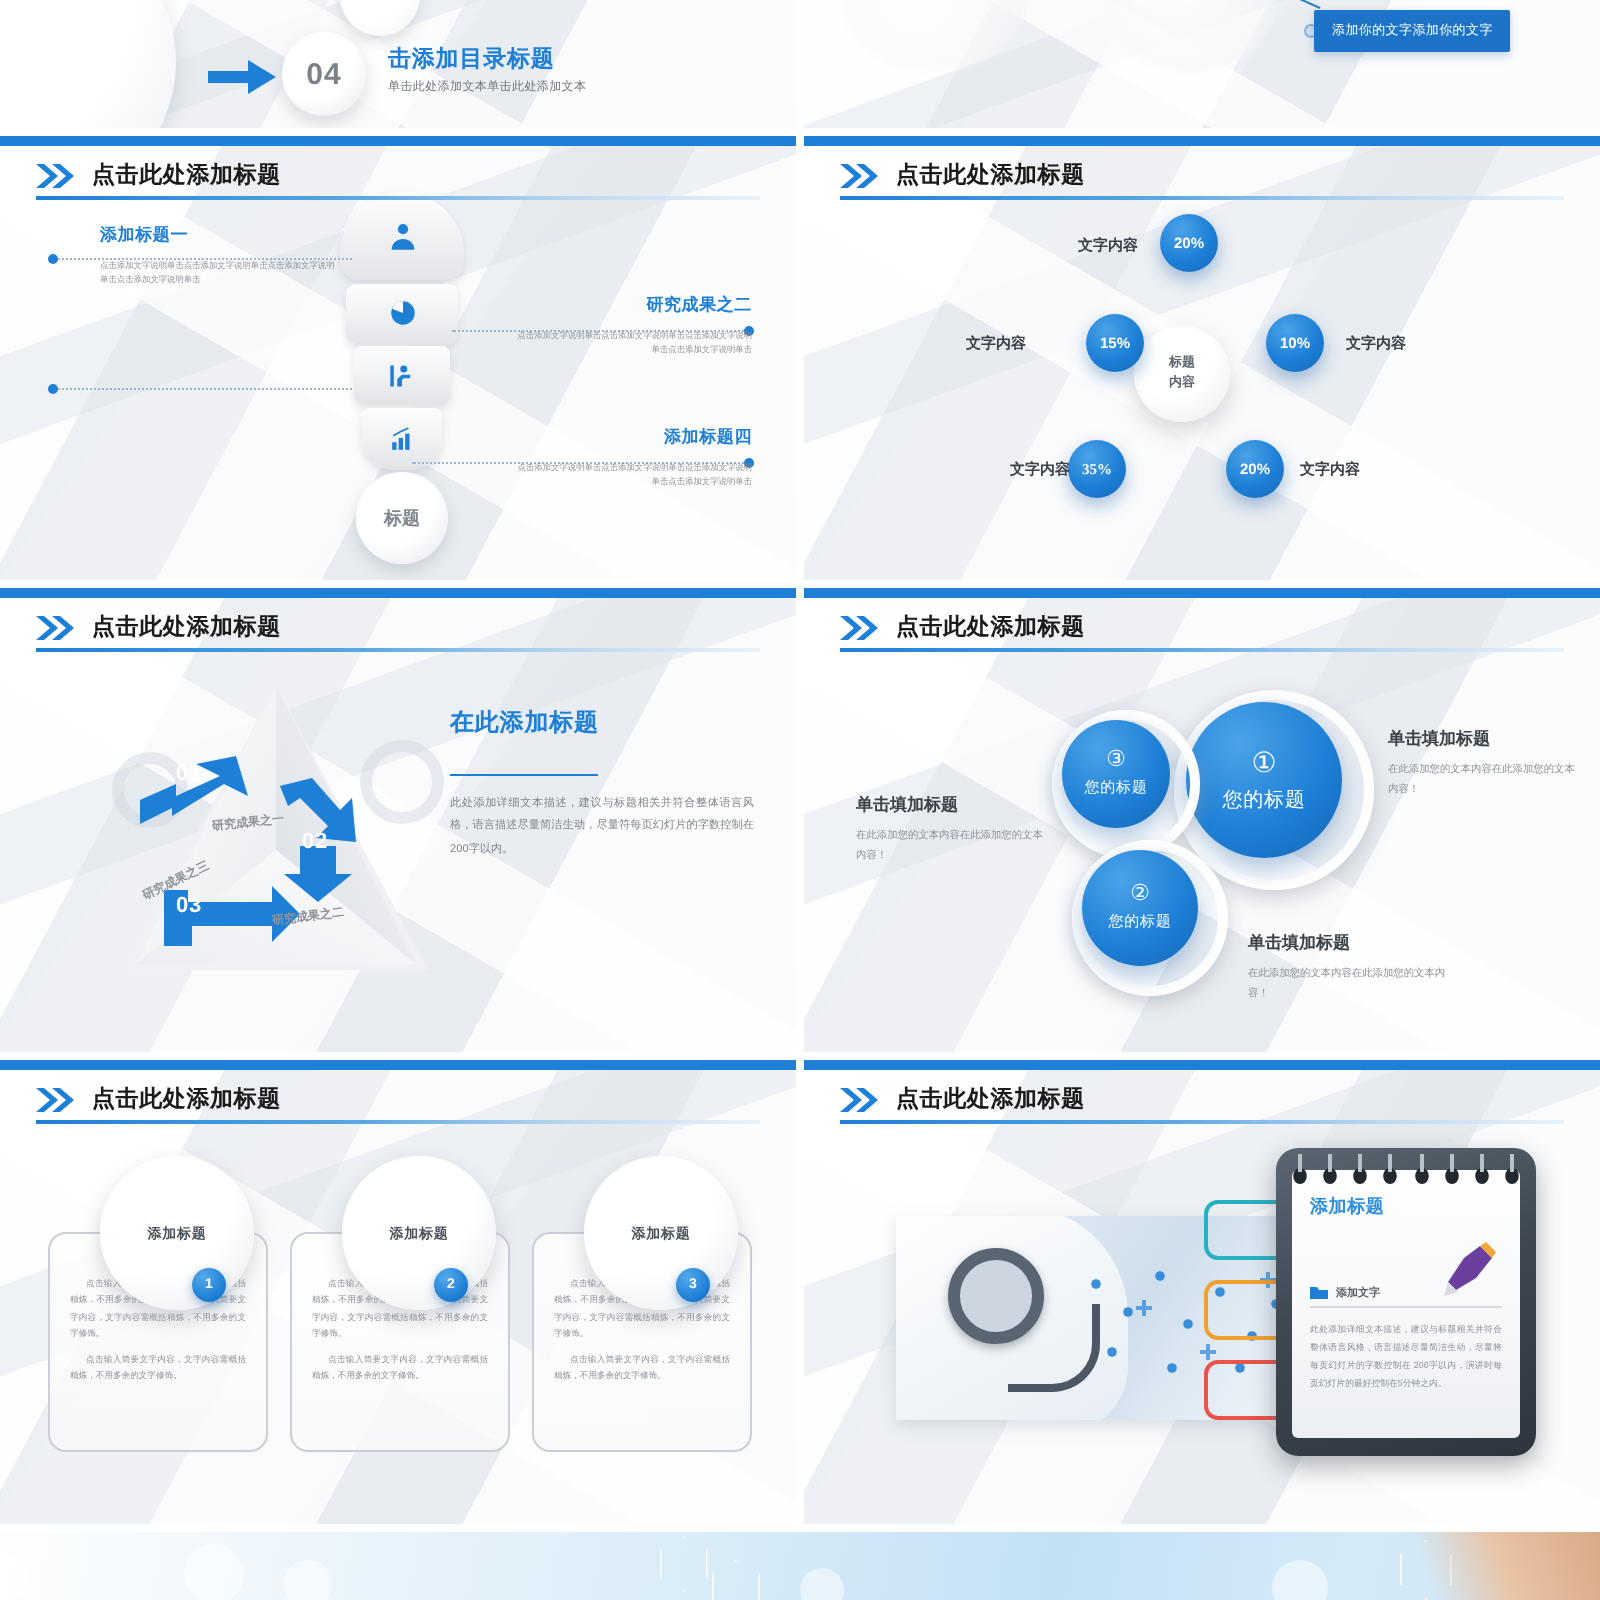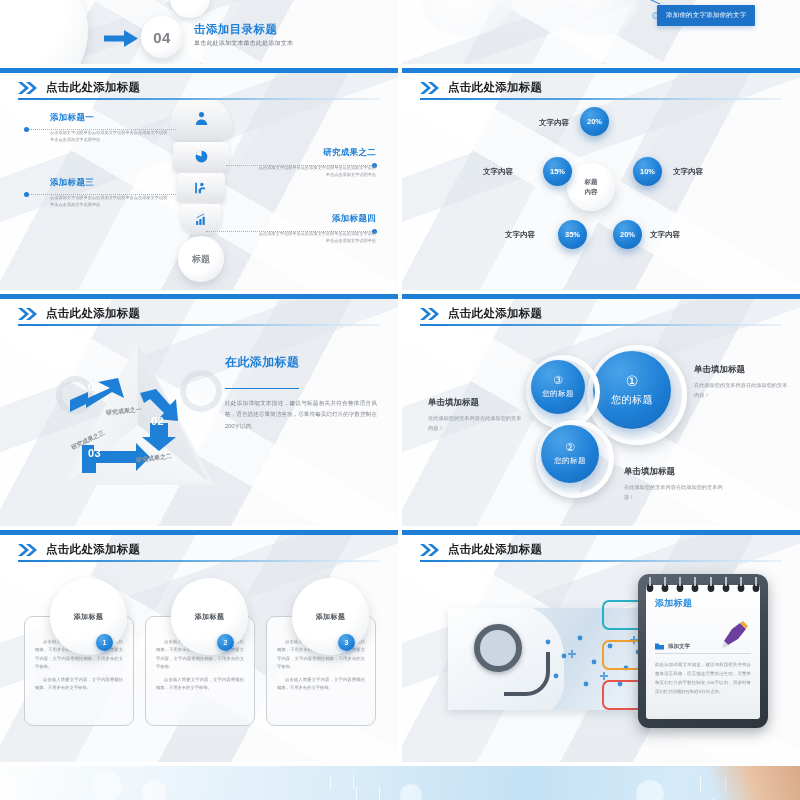--- a/index.html
+++ b/index.html
@@ -248,24 +248,20 @@
 
     <div class="dline" style="left:26px;top:61px;width:150px;"></div>
     <div class="dnode" style="left:24px;top:59px;"></div>
     <div class="fn-label" style="left:50px;top:44px;width:118px;">
       <div class="t">添加标题一</div>
       <div class="d">点击添加文字说明单击点击添加文字说明单击点击添加文字说明单击点击添加文字说明单击</div>
     </div>
 
     <div class="dline" style="left:26px;top:126px;width:150px;"></div>
     <div class="dnode" style="left:24px;top:124px;"></div>
-    <div class="fn-label" style="left:50px;top:109px;width:118px;">
-      <div class="t">添加标题三</div>
-      <div class="d">点击添加文字说明单击点击添加文字说明单击点击添加文字说明单击点击添加文字说明单击</div>
-    </div>
 
     <div class="dline" style="left:226px;top:97px;width:148px;"></div>
     <div class="dnode" style="left:372px;top:95px;"></div>
     <div class="fn-label" style="left:258px;top:79px;width:118px;text-align:right;">
       <div class="t">研究成果之二</div>
       <div class="d">点击添加文字说明单击点击添加文字说明单击点击添加文字说明单击点击添加文字说明单击</div>
     </div>
 
     <div class="dline" style="left:206px;top:163px;width:168px;"></div>
     <div class="dnode" style="left:372px;top:161px;"></div>
@@ -300,21 +296,21 @@
     <div class="pcircle" style="left:141px;top:89px;width:29px;height:29px;font-size:7.5px;">
         <span>15%</span>
       </div>
     <div class="plab" style="left:81px;top:99px;">文字内容</div>
 
     <div class="pcircle" style="left:231px;top:89px;width:29px;height:29px;font-size:7.5px;">
         <span>10%</span>
       </div>
     <div class="plab" style="left:271px;top:99px;">文字内容</div>
 
-    <div class="pcircle" style="left:156px;top:152px;width:29px;height:29px;font-size:7.5px;">
+    <div class="pcircle" style="left:132px;top:152px;width:29px;height:29px;font-size:7.5px;font-family:Liberation Serif, serif;">
         <span>35%</span>
       </div>
     <div class="plab" style="left:103px;top:162px;">文字内容</div>
 
     <div class="pcircle" style="left:211px;top:152px;width:29px;height:29px;font-size:7.5px;">
         <span>20%</span>
       </div>
     <div class="plab" style="left:248px;top:162px;">文字内容</div>
   </div>
 

